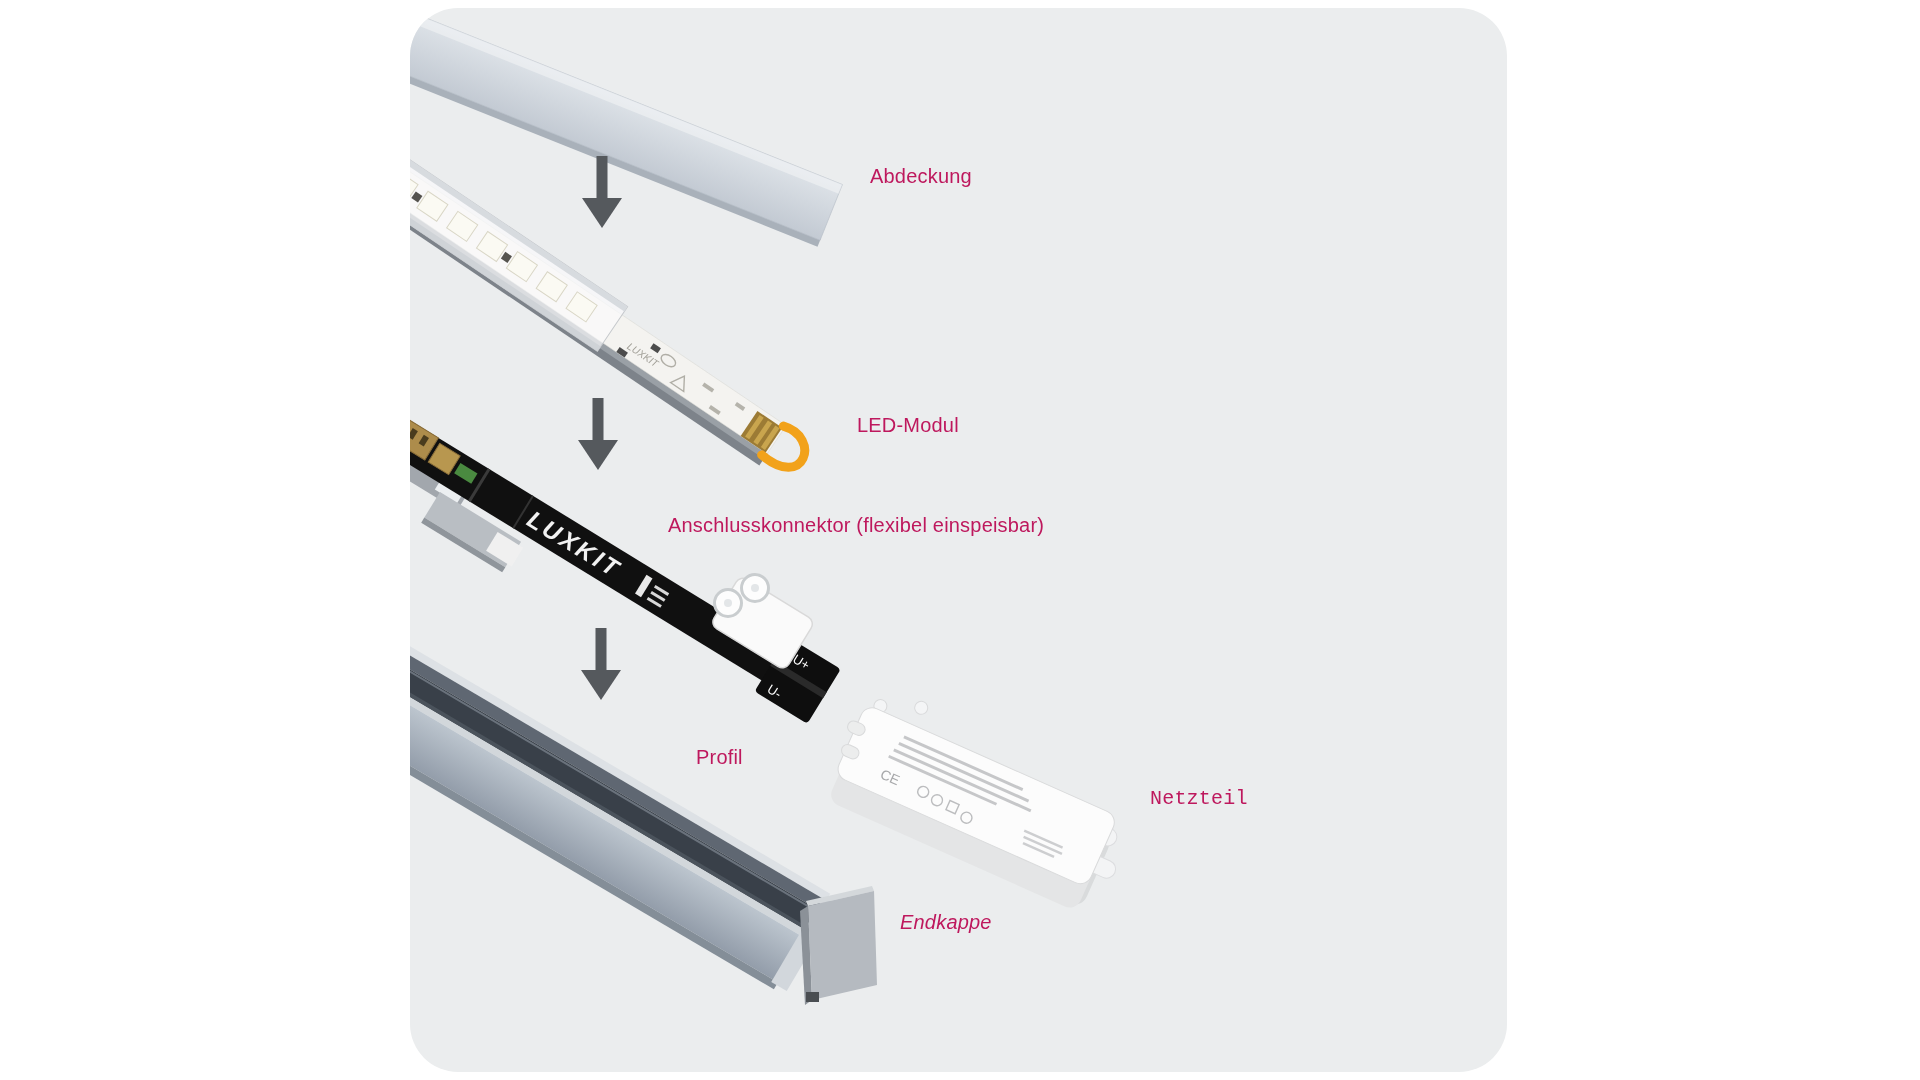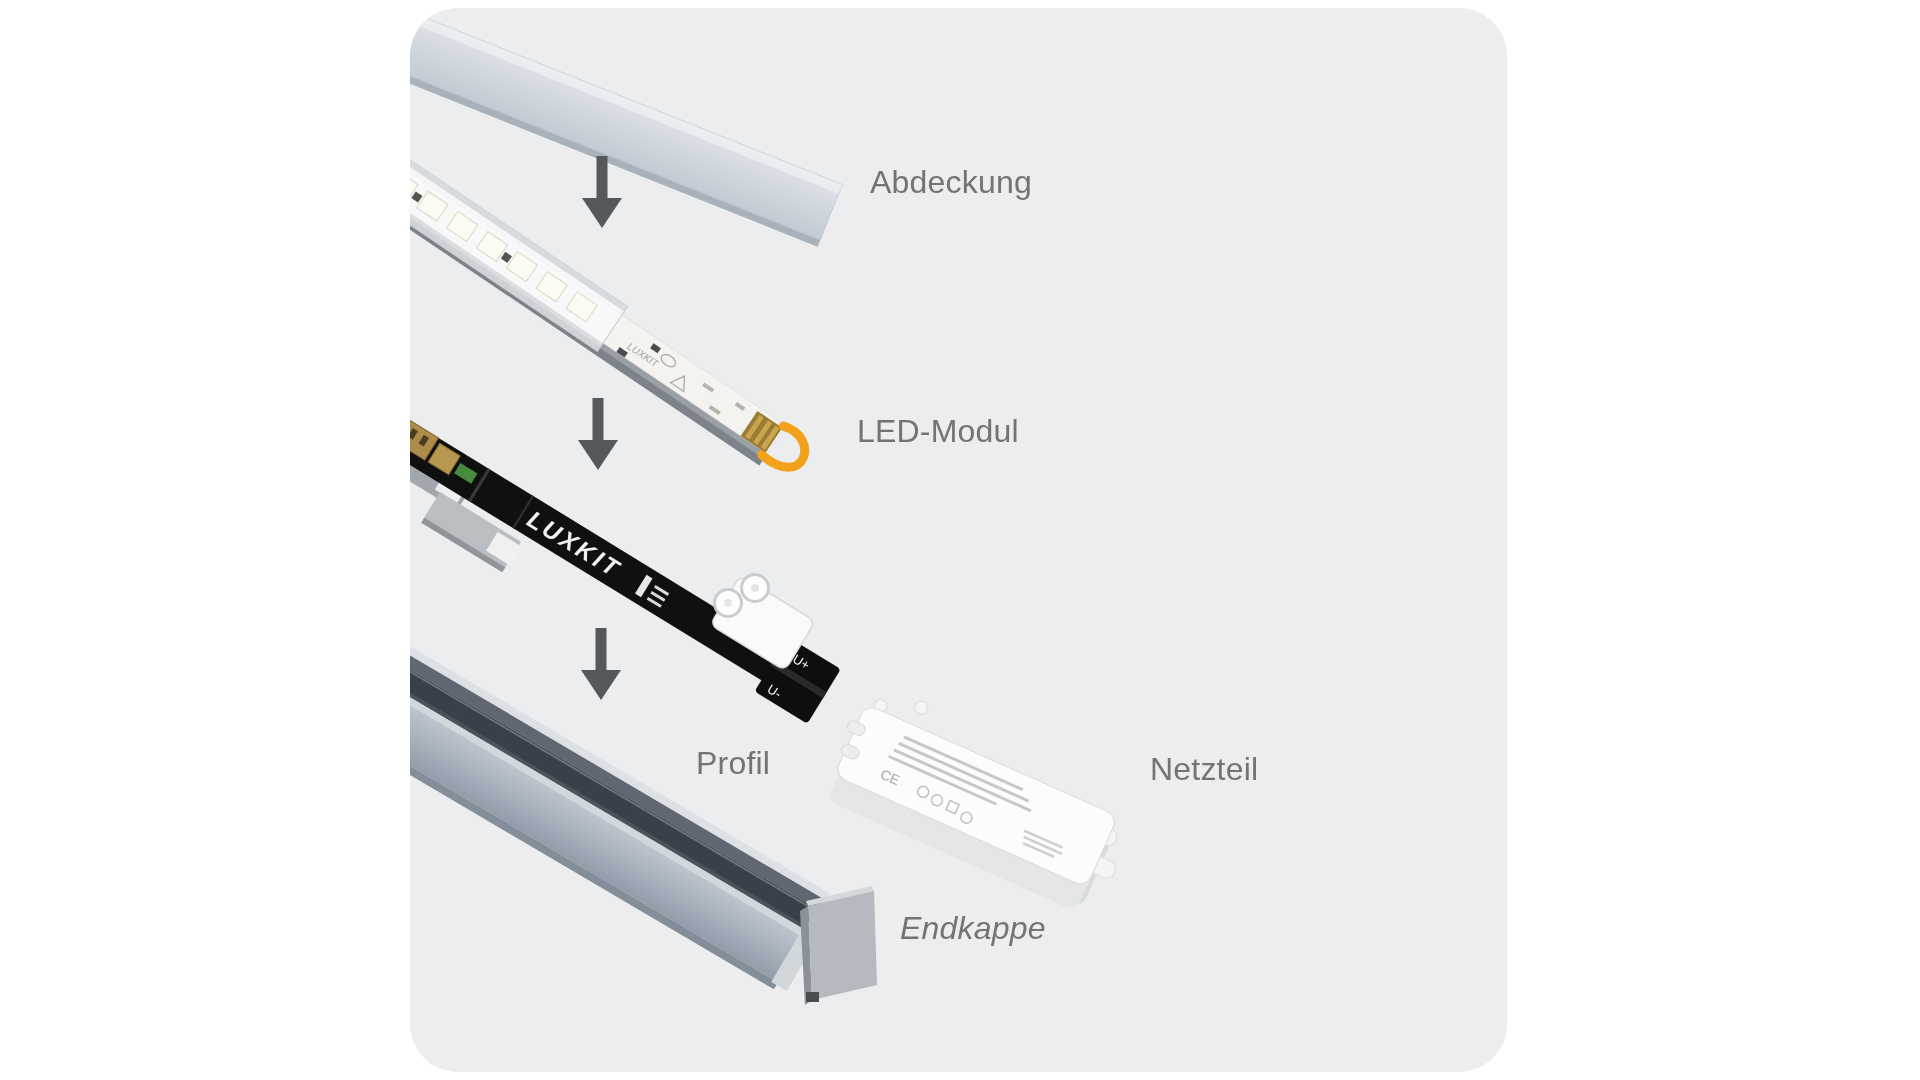--- a/index.html
+++ b/index.html
@@ -1,21 +1,21 @@
 <!DOCTYPE html>
 <html><head>
 <meta charset="utf-8">
 <style>
   html,body{margin:0;padding:0;background:#ffffff;font-family:"Liberation Sans",sans-serif;}
   #stage{position:relative;width:1920px;height:1080px;background:#ffffff;overflow:hidden;}
   #stage svg{position:absolute;left:0;top:0;}
   .label{
     position:absolute;
-    font-size:32px;
-    color:#737373;
+    font-size:20px;
+    color:#be185d;
     letter-spacing:0.2px;
     white-space:nowrap;
     line-height:1.1;
   }
 </style>
 </head>
 <body>
 
 <div id="stage">
 
@@ -190,17 +190,18 @@
         <rect x="198" y="56" width="42" height="2.5" fill="#cdced0"></rect>
         <rect x="200" y="62" width="34" height="2.5" fill="#cdced0"></rect>
       </g>
     </g>
 
   </g>
 </svg>
 
 <div class="label" style="left:870px;top:165px;">Abdeckung</div>
 <div class="label" style="left:857px;top:414px;">LED-Modul</div>
+<div class="label" style="left:668px;top:514px;">Anschlusskonnektor (flexibel einspeisbar)</div>
 <div class="label" style="left:696px;top:746px;">Profil</div>
-<div class="label" style="left:1150px;top:752px;">Netzteil</div>
+<div class="label" style="left:1150px;top:788px;font-family:Liberation Mono, monospace;">Netzteil</div>
 <div class="label" style="left:900px;top:911px;font-style:italic;">Endkappe</div>
 
 </div>
 
 </body></html>

